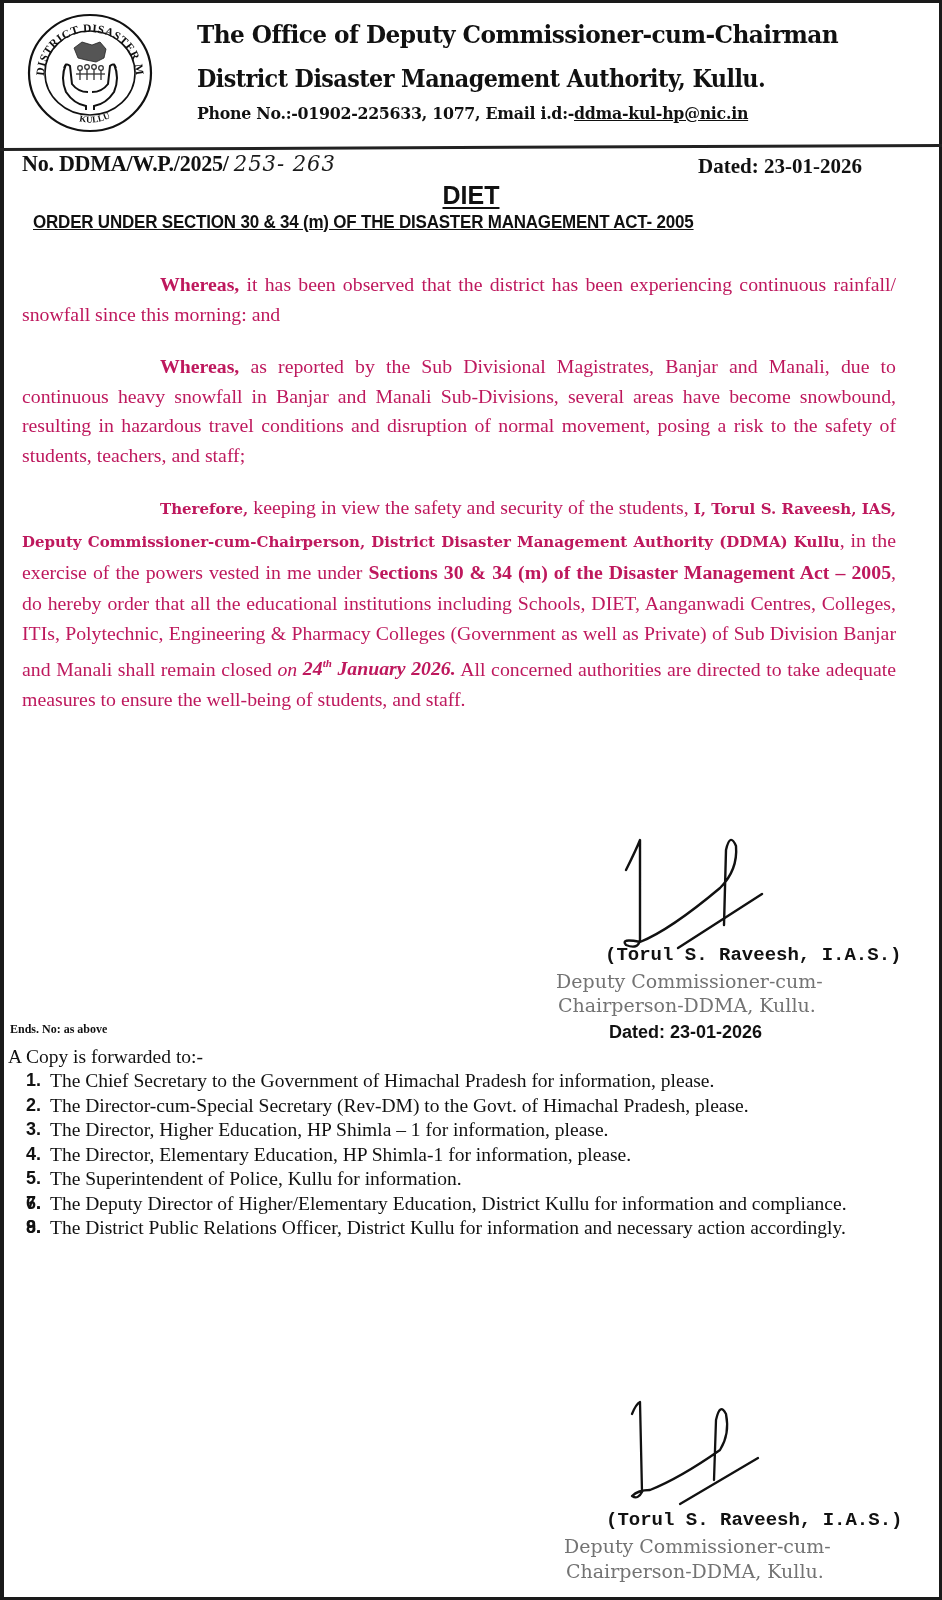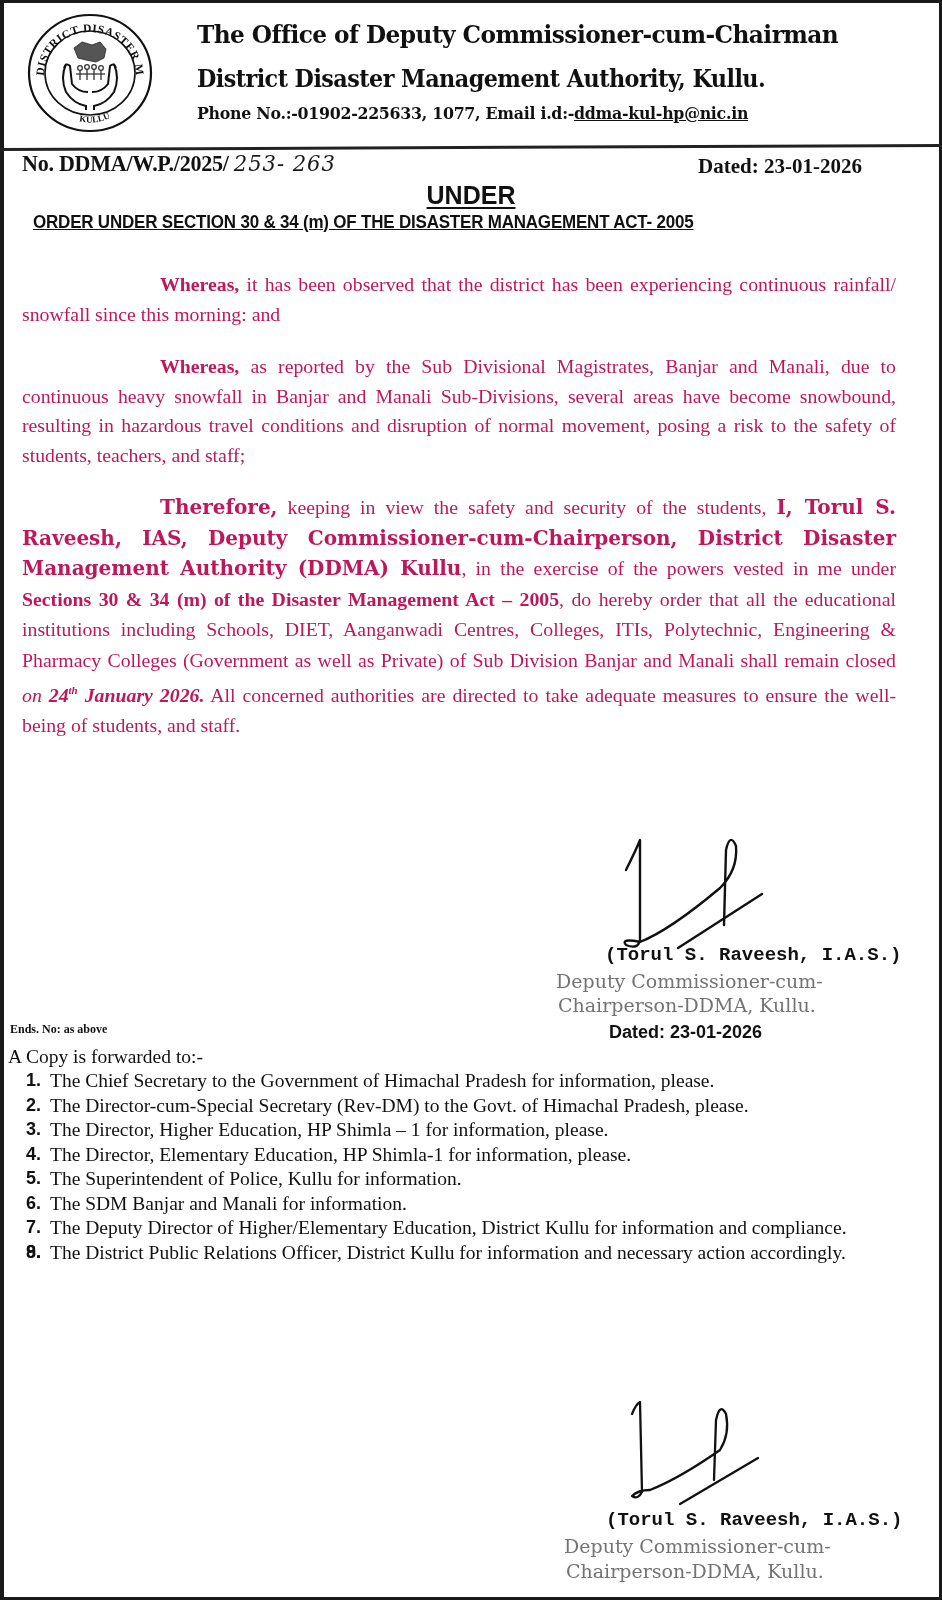--- a/index.html
+++ b/index.html
@@ -74,21 +74,21 @@
   .para {
     position: absolute; left: 22px; width: 874px;
     font-family: "Liberation Serif", serif; font-size: 19.8px; line-height: 29.5px;
     text-align: justify; color: #be185d;
   }
   .para .indent { display: inline-block; width: 138px; }
   .para b { font-weight: bold; }
   .p1 { top: 270px; }
   .p2 { top: 352px; }
   .p3 { top: 492px; line-height: 30.5px; }
-  .p3 .strongname { font-family: "DejaVu Serif", serif; font-weight: bold; font-size: 20px; }
+  .p3 .strongname { font-family: "DejaVu Serif", serif; font-weight: bold; font-size: 15px; }
   .p3 .date-em { font-style: italic; }
   .p3 sup { font-size: 11px; font-weight: bold; font-style: italic; }
 
   
   .sig { position: absolute; }
   .sig1 { left: 540px; top: 810px; width: 360px; height: 200px; }
   .sig2 { left: 540px; top: 1398px; width: 360px; height: 200px; }
   .sig svg { position: absolute; left: 40px; top: 0; }
   .sig .sig-name {
     position: absolute; left: 24px;
@@ -176,21 +176,21 @@
   <span>Phone No.:-01902-225633, 1077, Email i.d:-</span><span class="email">ddma-kul-hp@nic.in</span>
 </div>
 
 <div class="header-rule"></div>
 
 <div class="ref-no">
   <span>No. DDMA/W.P./2025/ </span><span class="hand">253- 263</span>
 </div>
 <div class="ref-date">Dated: 23-01-2026</div>
 
-<div class="order-title">UNDER</div>
+<div class="order-title">DIET</div>
 <div class="order-sub">ORDER UNDER SECTION 30 &amp; 34 (m) OF THE DISASTER MANAGEMENT ACT- 2005</div>
 
 <div class="para p1">
   <span class="indent"></span><b>Whereas,</b><span> it has been observed that the district has been experiencing continuous rainfall/ snowfall since this morning: and</span>
 </div>
 
 <div class="para p2">
   <span class="indent"></span><b>Whereas,</b><span> as reported by the Sub Divisional Magistrates, Banjar and Manali, due to continuous heavy snowfall in Banjar and Manali Sub-Divisions, several areas have become snowbound, resulting in hazardous travel conditions and disruption of normal movement, posing a risk to the safety of students, teachers, and staff;</span>
 </div>
 
@@ -211,21 +211,21 @@
 <div class="ends-no">Ends. No: as above</div>
 <div class="ends-date">Dated: 23-01-2026</div>
 <div class="copy-fwd">A Copy is forwarded to:-</div>
 
 <ol class="cc-list">
   <li class="cc-item"><span class="cc-num">1.</span><span>The Chief Secretary to the Government of Himachal Pradesh for information, please.</span></li>
   <li class="cc-item"><span class="cc-num">2.</span><span>The Director-cum-Special Secretary (Rev-DM) to the Govt. of Himachal Pradesh, please.</span></li>
   <li class="cc-item"><span class="cc-num">3.</span><span>The Director, Higher Education, HP Shimla – 1 for information, please.</span></li>
   <li class="cc-item"><span class="cc-num">4.</span><span>The Director, Elementary Education, HP Shimla-1 for information, please.</span></li>
   <li class="cc-item"><span class="cc-num">5.</span><span>The Superintendent of Police, Kullu for information.</span></li>
-  <li class="cc-item"><span class="cc-num">6.</span><span>The SDM Banjar and Manali for information.</span></li>
+  <li class="cc-item"><span class="cc-num">6.</span></li>
   <li class="cc-item"><span class="cc-num">7.</span><span>The Deputy Director of Higher/Elementary Education, District Kullu for information and compliance.</span></li>
   <li class="cc-item"><span class="cc-num">8.</span></li>
   <li class="cc-item"><span class="cc-num">9.</span><span>The District Public Relations Officer, District Kullu for information and necessary action accordingly.</span></li>
 </ol>
 
 <div class="sig sig2">
   <svg width="220" height="120" viewBox="0 0 220 120">
     <path d="M 52 16 Q 56 6 60 4 L 62 94 Q 58 102 52 98 Q 58 92 70 92 Q 100 80 140 52 Q 150 36 146 16 Q 140 4 136 22 L 134 82" fill="none" stroke="#111" stroke-width="2.3" stroke-linecap="round" stroke-linejoin="round"></path>
     <path d="M 100 106 L 178 60" fill="none" stroke="#111" stroke-width="2.3" stroke-linecap="round"></path>
   </svg>

